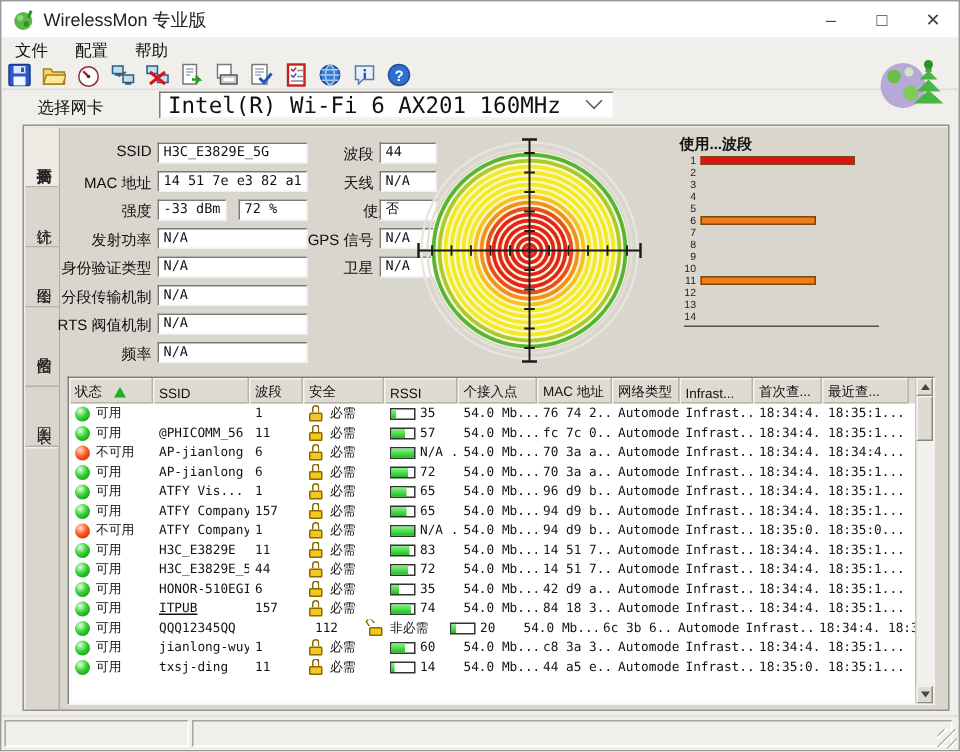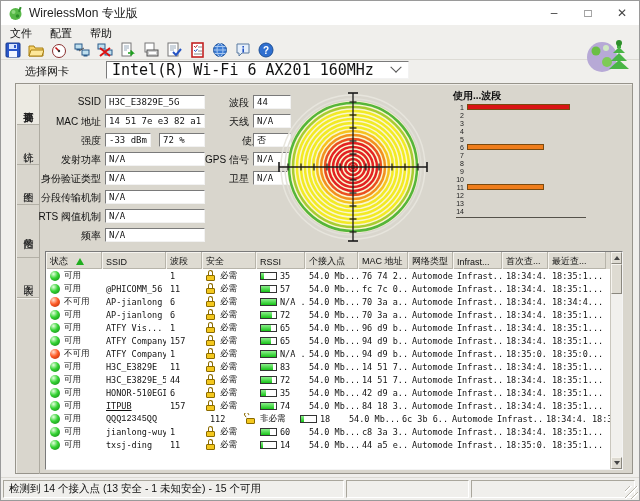--- a/index.html
+++ b/index.html
@@ -696,34 +696,34 @@
               <div class="gc" style="width: 45px;">Automode</div>
               <div class="gc" style="width: 49px;">Infrast...</div>
               <div class="gc" style="width: 46px;">18:34:4...</div>
               <div class="gc" style="width: 58px;">18:35:1...</div>
             </div>
             <div class="grow">
               <div class="gc cn" style="width: 56px;">
                 <span class="dot g"></span>
                 <span>可用</span>
               </div>
-              <div class="gc" style="width: 64px; font-family: Liberation Mono, monospace;">QQQ12345QQ</div>
+              <div class="gc" style="width: 64px;">QQQ12345QQ</div>
               <div class="gc" style="width: 36px; margin-left: 40px;">112</div>
               <div class="gc cn" style="width: 54px;">
                 <span class="lock open">
                   <span class="shackle"></span>
                   <span class="body"></span>
                 </span>
                 <span>非必需</span>
               </div>
               <div class="gc" style="width: 49px;">
                 <span class="rbar">
                   <span class="rfill" style="width: 18%;"></span>
                 </span>
-                <span>18</span>
+                <span>20</span>
               </div>
               <div class="gc" style="width: 53px;">54.0 Mb...</div>
               <div class="gc" style="width: 50px;">6c 3b 6...</div>
               <div class="gc" style="width: 45px;">Automode</div>
               <div class="gc" style="width: 49px;">Infrast...</div>
               <div class="gc" style="width: 46px;">18:34:4...</div>
               <div class="gc" style="width: 58px;">18:35:1...</div>
             </div>
             <div class="grow">
               <div class="gc cn" style="width: 56px;">
@@ -788,19 +788,18 @@
         <div class="sthumb"></div>
         <div style="flex:1"></div>
         <div class="sbtn">
             <span class="tri dn"></span>
           </div>
       </div>
     </div>
   </div>
 
   <div class="statusbar">
-    <div class="spanel" style="width:341px;">检测到 14 个接入点 (13 安全 - 1 未知安全) - 15 个可用</div>
     <div class="spanel" style="width:123px;"></div>
     <div class="spanel" style="flex:1;"></div>
     <div class="grip"></div>
   </div>
 
 </div>
 
 </body></html>

